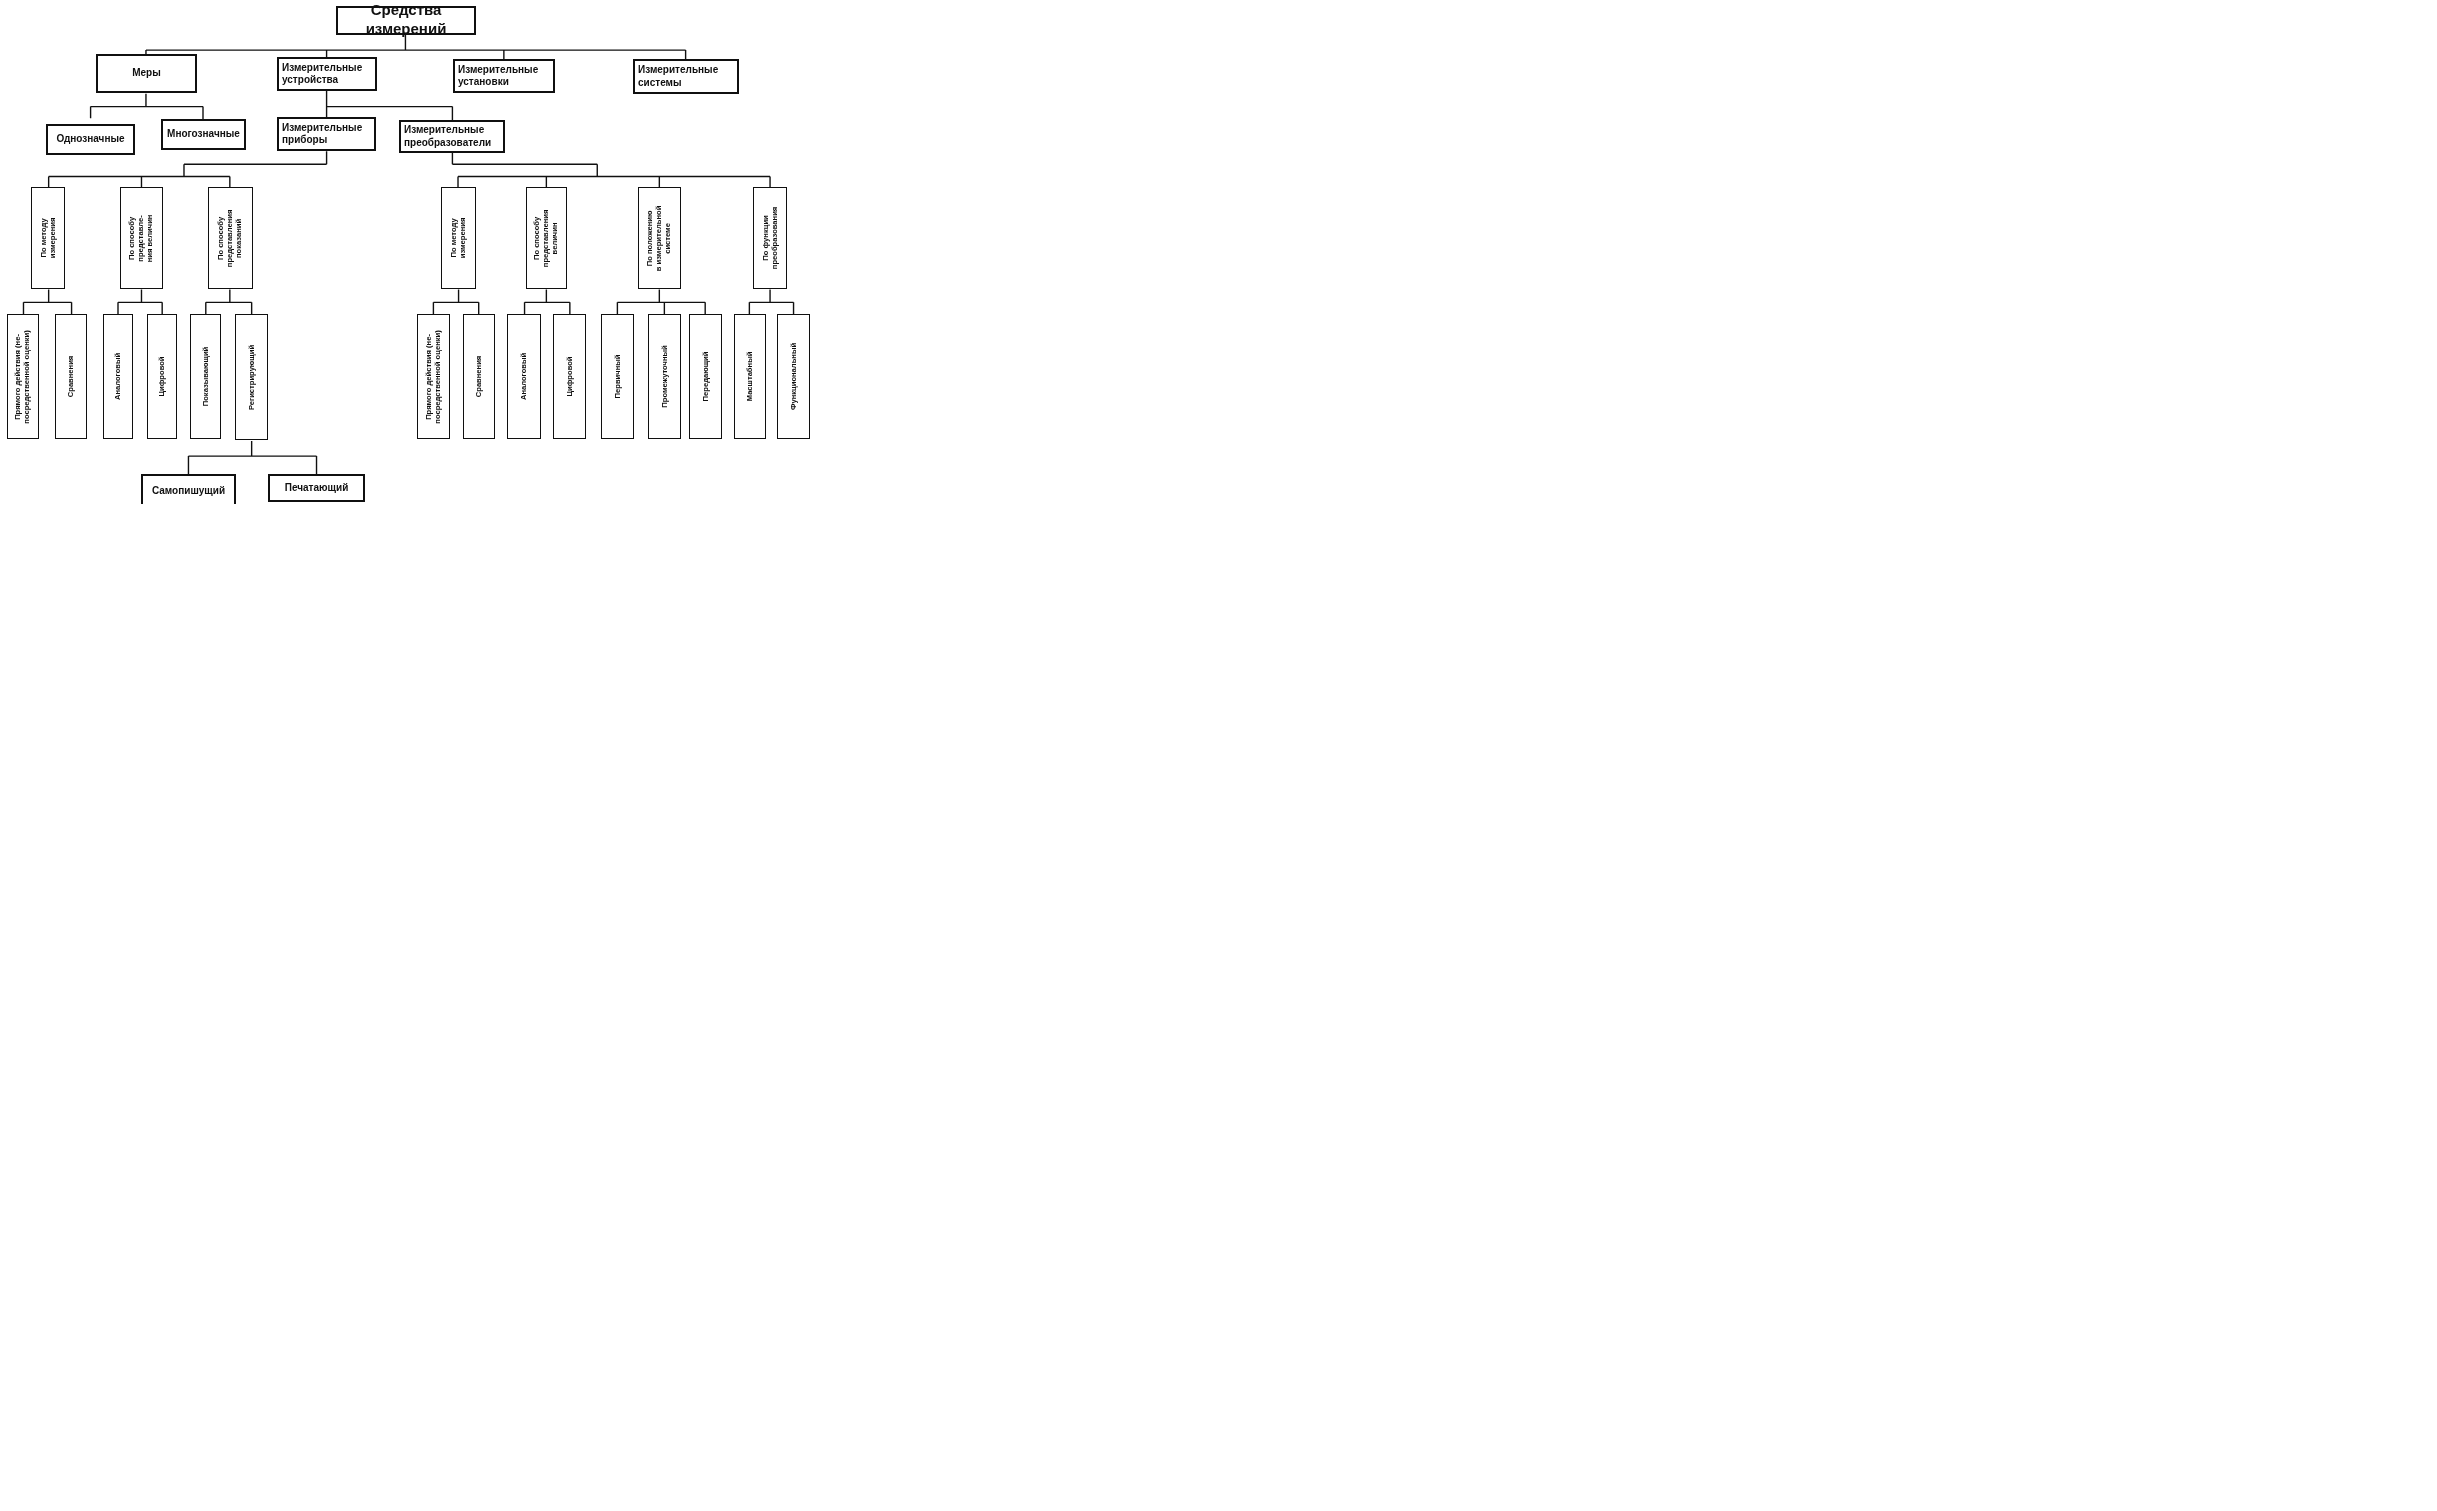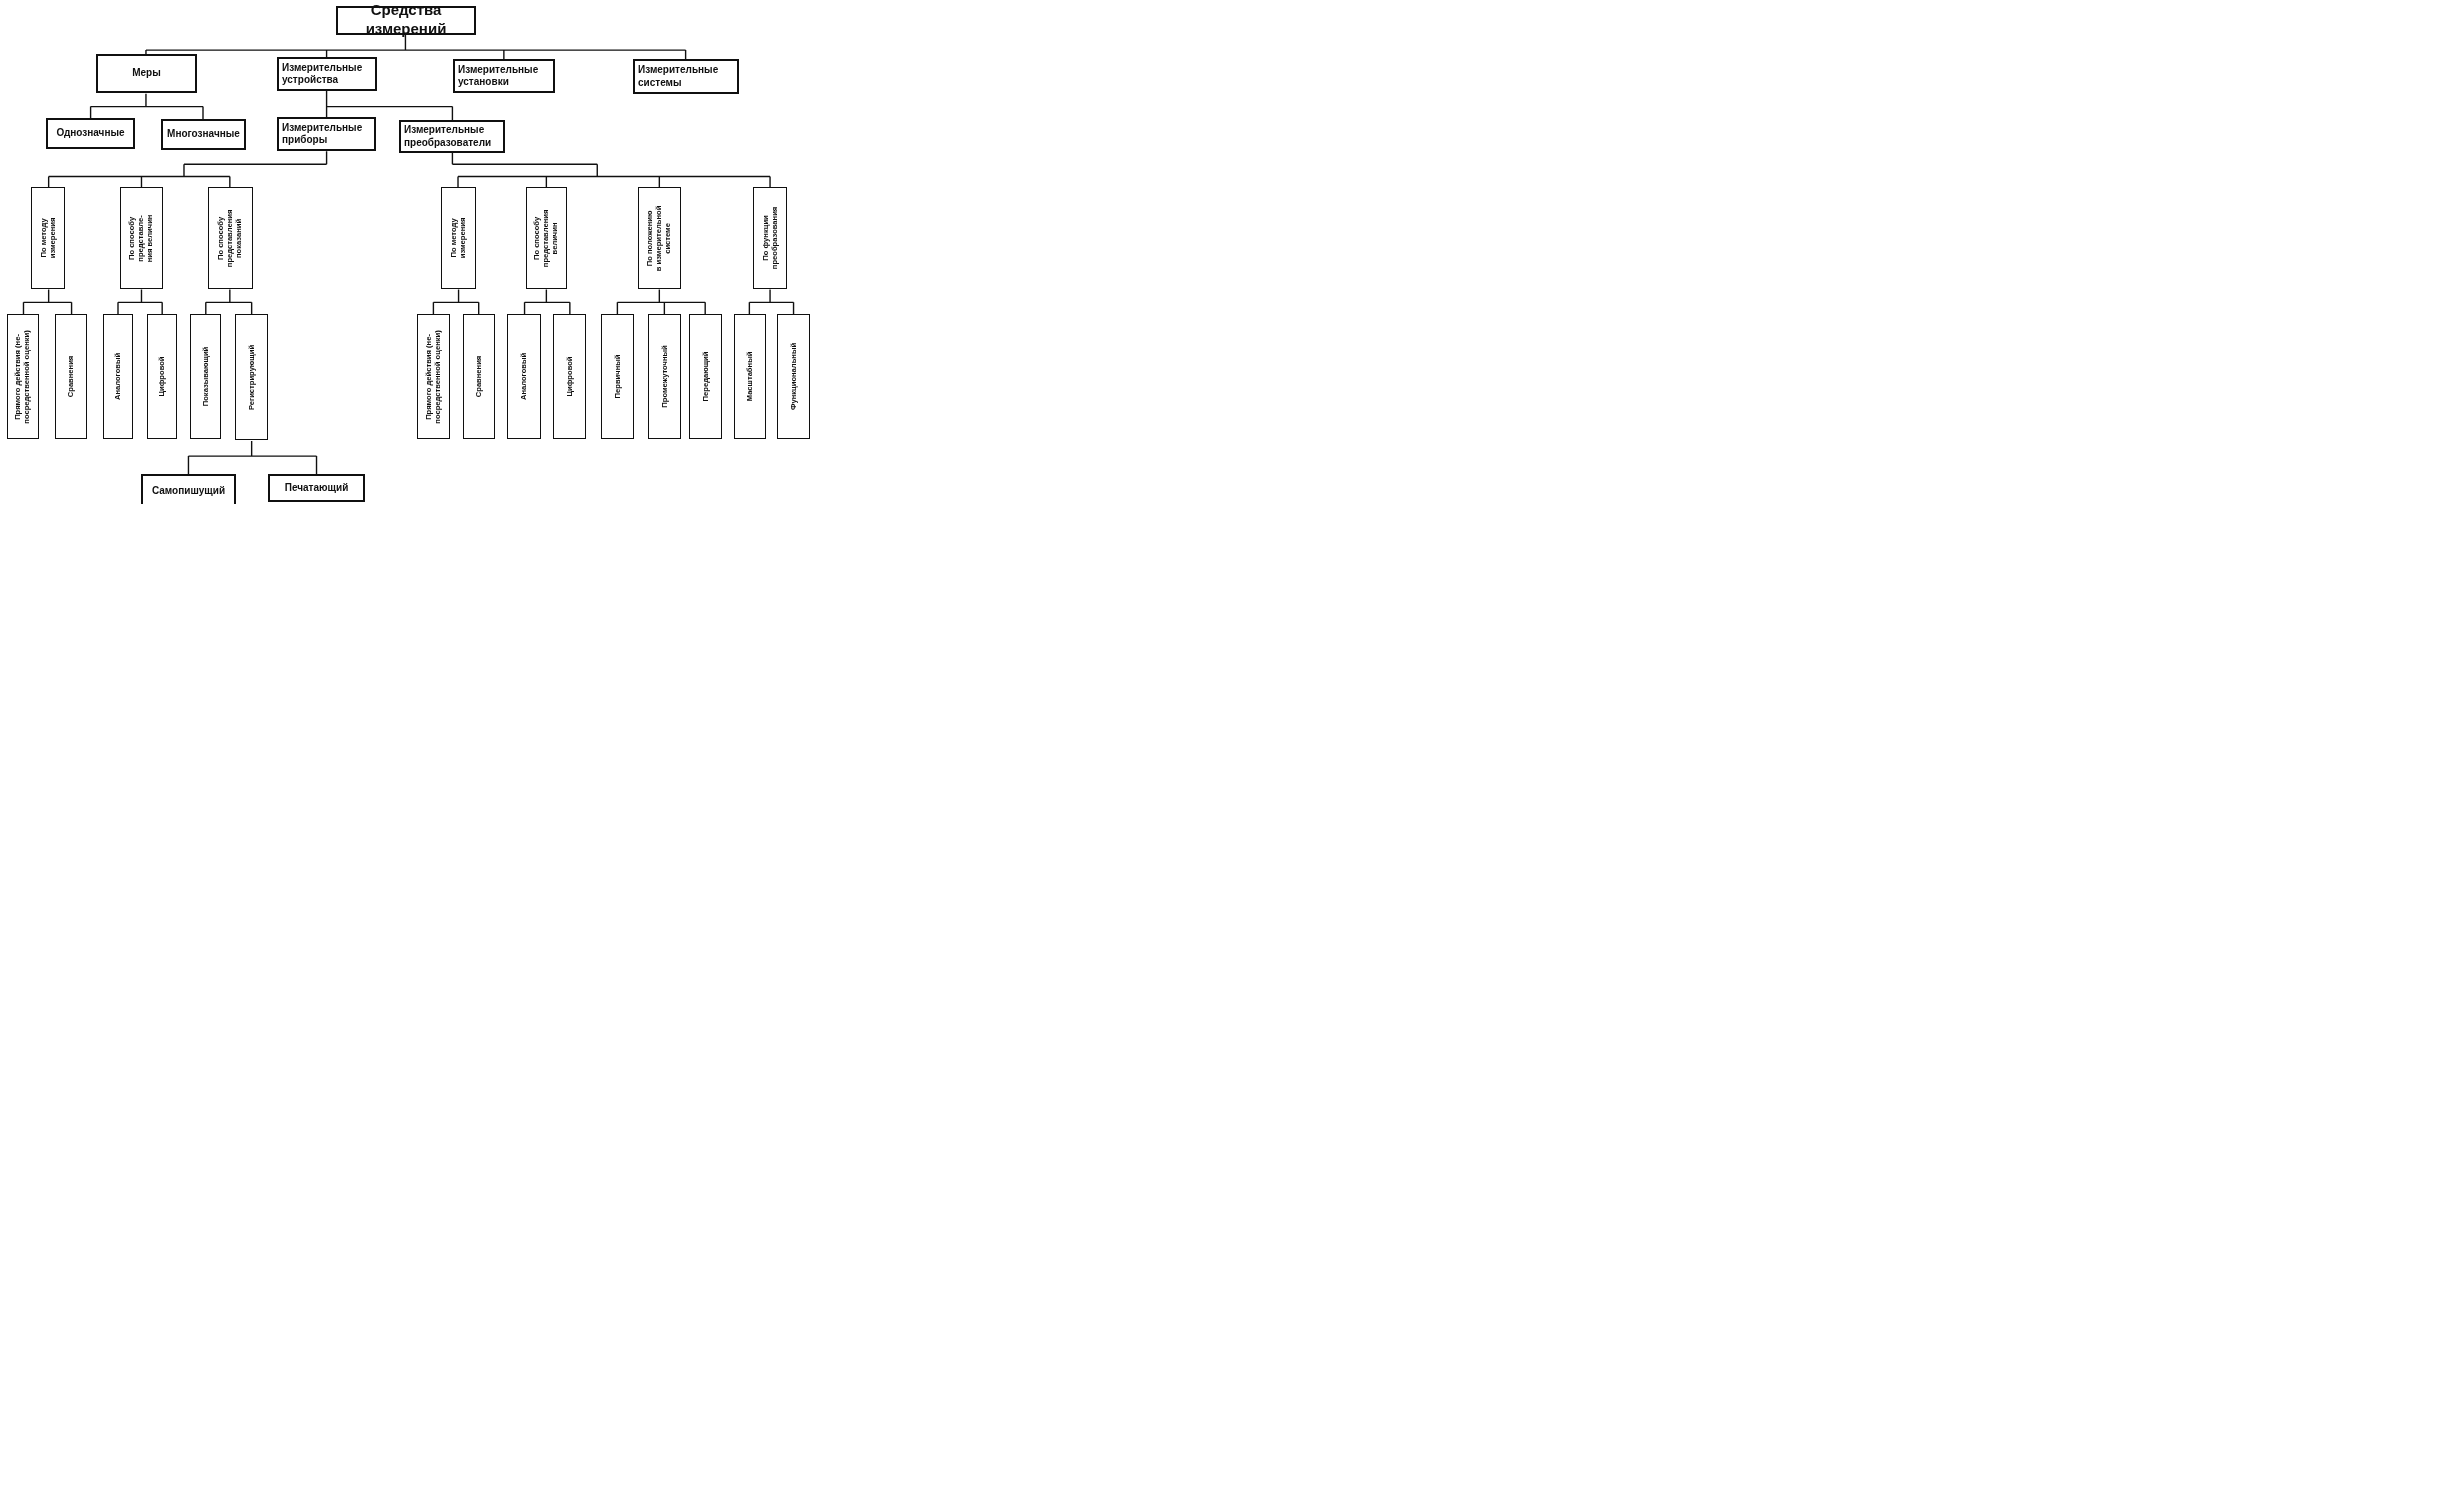--- a/index.html
+++ b/index.html
@@ -64,21 +64,21 @@
   <div class="box root" style="left:336px;top:5.6px;width:140px;height:29px;">Средства измерений</div>
 
   <div class="box" style="left:96px;top:54px;width:101px;height:39px;">Меры</div>
   <div class="box lft" style="left:277px;top:57px;width:100px;height:34px;">Измерительные
 устройства</div>
   <div class="box lft" style="left:453px;top:59px;width:102px;height:34px;">Измерительные
 установки</div>
   <div class="box lft" style="left:633px;top:59px;width:106px;height:35px;">Измерительные
 системы</div>
 
-  <div class="box" style="left:46px;top:118px;width:89px;height:31px;">Однозначные</div>
+  <div class="box" style="left:46px;top:124px;width:89px;height:31px;">Однозначные</div>
   <div class="box" style="left:161px;top:119px;width:85px;height:31px;text-align:center;">Многозначные</div>
   <div class="box lft" style="left:277px;top:117px;width:99px;height:34px;">Измерительные
 приборы</div>
   <div class="box lft" style="left:399px;top:120px;width:106px;height:33px;">Измерительные
 преобразователи</div>
 
   <div class="box vbox" style="left:31px;top:187px;width:34px;height:102px;">
     <span class="vlabel w170">По методу
 измерения</span></div>
   <div class="box vbox" style="left:120px;top:187px;width:43px;height:102px;">

